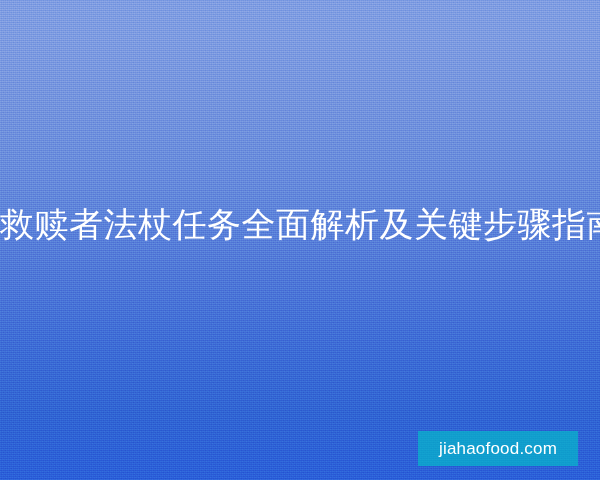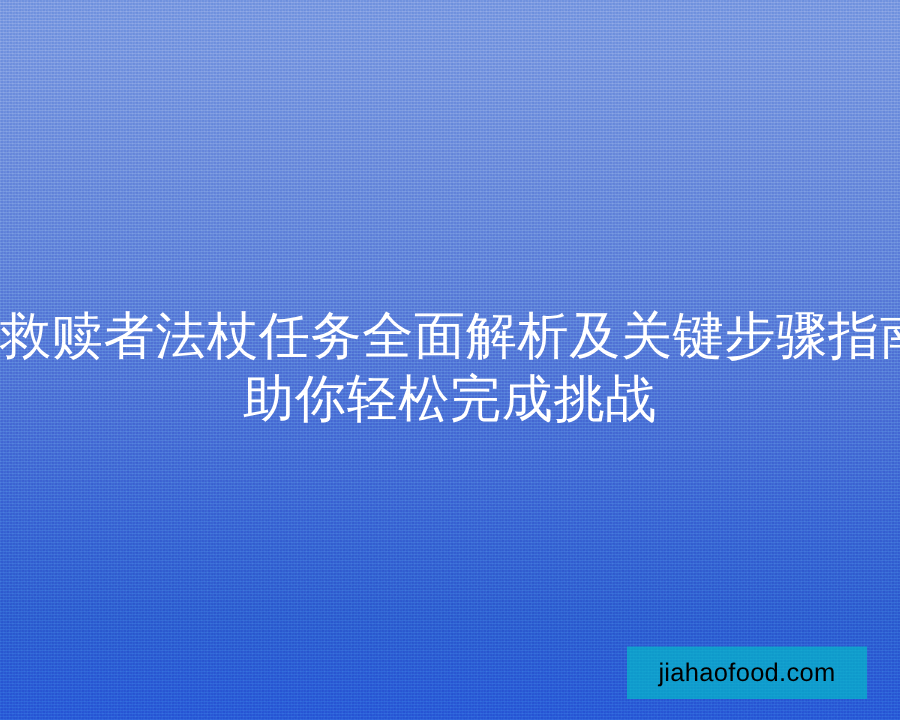--- a/index.html
+++ b/index.html
@@ -96,38 +96,37 @@
     left: 418px;
     top: 431px;
     width: 160px;
     height: 35px;
     background: rgba(0, 196, 200, 0.62);
     display: flex;
     align-items: center;
     justify-content: center;
   }
   #watermark-text {
-    color: #000000;
+    color: #ffffff;
     font-size: 17px;
     line-height: 1;
     font-weight: 400;
     letter-spacing: 0.2px;
   }
 </style>
 </head>
 <body>
 
 <div id="banner">
 
   <div id="gradient-layer"></div>
   <div id="noise-layer"></div>
   <div id="noise-layer-2"></div>
 
   <div id="headline">
     <span class="headline-line">救赎者法杖任务全面解析及关键步骤指南</span>
-    <span class="headline-line">助你轻松完成挑战</span>
   </div>
 
   <div id="watermark">
     <span id="watermark-text">jiahaofood.com</span>
   </div>
 
 </div>
 
 </body></html>

